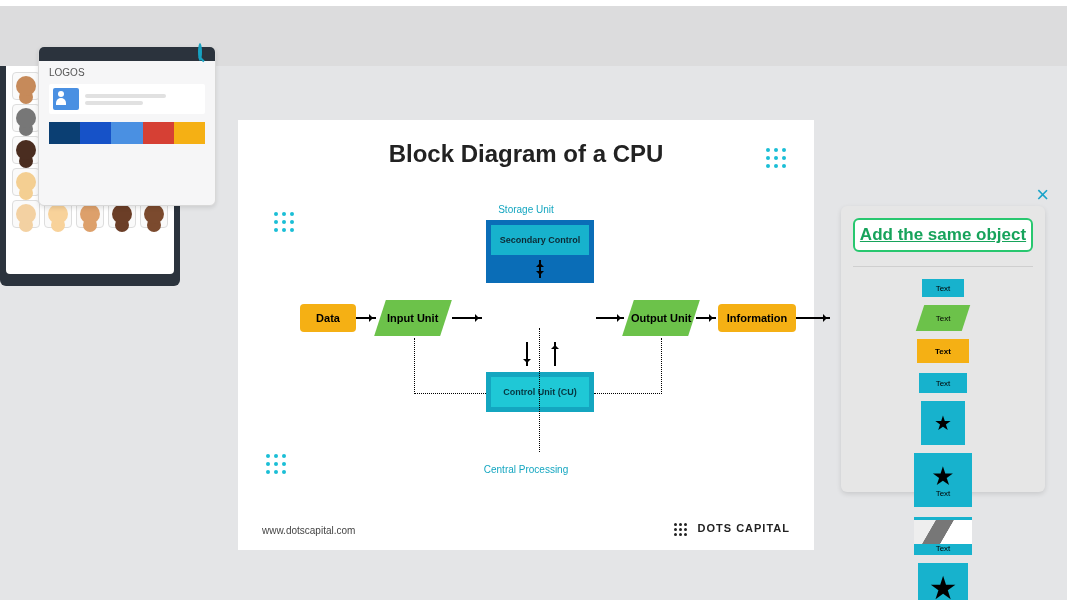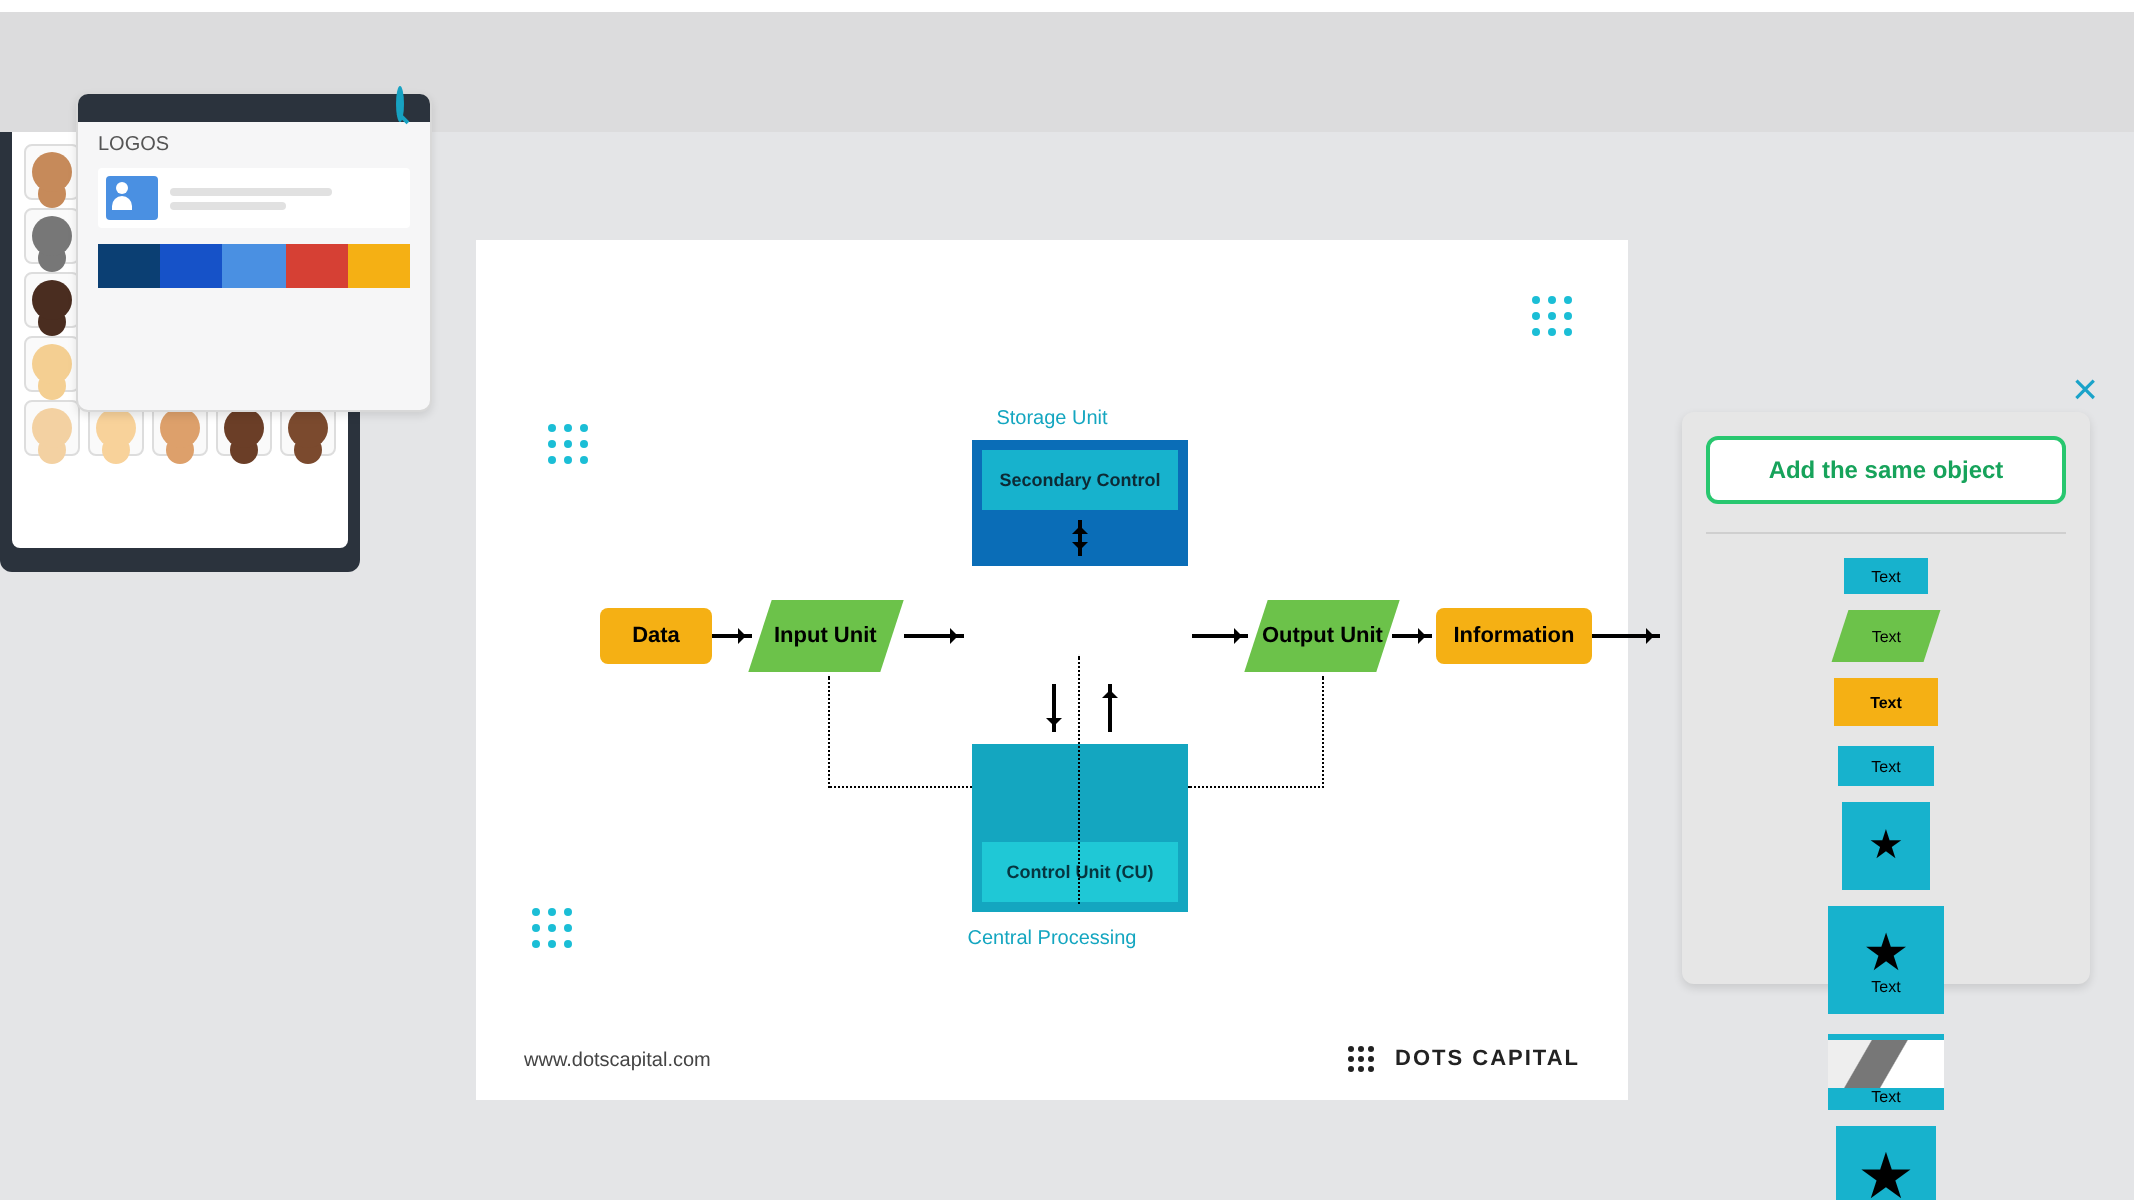--- a/index.html
+++ b/index.html
@@ -42,40 +42,40 @@
   .dots-grid span { width:4px; height:4px; background:#1bbed6; border-radius:50%;}
   .dots-1 { left:36px; top:92px; } .dots-2 { right:28px; top:28px; } .dots-3 { left:28px; bottom:76px; }
   .pill { position:absolute; background:#f5b014; border-radius:4px; display:flex; align-items:center; justify-content:center; font-size:11px; font-weight:600; height:28px; }
   .par { position:absolute; background:#6cc24a; display:flex; align-items:center; justify-content:center; font-size:11px; font-weight:600; height:36px; width:66px; transform:skewX(-18deg);}
   .par span { transform:skewX(18deg); text-align:center; line-height:1.1; }
   .storage-label { position:absolute; color:#14a6c0; font-size:10px; }
   .store-box { position:absolute; background:#0a6db7; padding:5px; }
   .store-cell { background:#17b2cd; color:#0d2a35; font-size:9px; font-weight:600; text-align:center; display:flex; align-items:center; justify-content:center; margin-bottom:5px; min-height:30px; }
   .store-cell:last-child { margin-bottom:0; }
   .cpu-box { position:absolute; background:#14a6c0; padding:5px; }
-  .cpu-cell { background:#1fc8d6; color:#063640; font-size:9px; font-weight:600; text-align:center; display:flex; align-items:center; justify-content:center; margin-bottom:5px; min-height:30px; padding:2px 4px;margin-top:44px;}
+  .cpu-cell { background:#1fc8d6; color:#063640; font-size:9px; font-weight:600; text-align:center; display:flex; align-items:center; justify-content:center; margin-bottom:5px; min-height:30px; padding:2px 4px;}
   .cpu-cell:last-child { margin-bottom:0; }
   .arrow { position:absolute; background:#000; }
   .arrow.h { height:2px; }
   .arrow.h::after { content:""; position:absolute; right:-1px; top:-3px; border:4px solid transparent; border-left-color:#000;}
   .arrow.v { width:2px; }
   .arrow.v.down::after { content:""; position:absolute; left:-3px; bottom:-1px; border:4px solid transparent; border-top-color:#000;}
   .arrow.v.up::after { content:""; position:absolute; left:-3px; top:-1px; border:4px solid transparent; border-bottom-color:#000;}
   .dblv { position:absolute; width:2px; background:#000;}
   .dblv::before{content:"";position:absolute;left:-3px;top:-1px;border:4px solid transparent;border-bottom-color:#000;}
   .dblv::after{content:"";position:absolute;left:-3px;bottom:-1px;border:4px solid transparent;border-top-color:#000;}
   .dotted { position:absolute; border:1px dotted #000; border-top:none; }
   .footer-url { position:absolute; left:24px; bottom:14px; font-size:10px; color:#444;}
   .footer-brand { position:absolute; right:24px; bottom:14px; font-size:11px; font-weight:800; letter-spacing:1px; color:#222;}
   .footer-brand .d { display:inline-grid; grid-template-columns:repeat(3,3px); gap:2px; margin-right:6px; vertical-align:middle;}
   .footer-brand .d span{width:3px;height:3px;background:#222;border-radius:50%;}
 
   
   .rpanel { position:absolute; right:22px; top:200px; width:204px; height:286px; background:#e6e6e6; border-radius:6px; padding:12px; box-shadow:0 2px 5px rgba(0,0,0,.12);}
-  .add-btn { border:2px solid #28c76f; color:#17a35b; background:#fff; border-radius:6px; width:100%; height:34px; font-size:12px; font-weight:700; margin-bottom:14px;}
+  .add-btn { border:2px solid #28c76f; color:#17a35b; background:#fff; border-radius:6px; width:100%; height:34px; font-size:17px; font-weight:700; margin-bottom:14px;text-decoration:underline;}
   .divider { height:1px; background:#cfcfcf; margin-bottom:12px;}
   .obj-row { display:flex; gap:8px; margin-bottom:10px; align-items:center;flex-direction:column;}
   .obj-row > div { display:flex; align-items:center; justify-content:center; font-size:8px; }
   .chip-blue { background:#17b2cd; width:42px; height:18px; }
   .chip-green { background:#6cc24a; width:46px; height:26px; transform:skewX(-18deg);}
   .chip-green span { transform:skewX(18deg);}
   .chip-yellow { background:#f5b014; width:52px; height:24px; font-weight:700;}
   .chip-star { background:#17b2cd; display:flex; flex-direction:column; align-items:center; justify-content:center;}
   .star { font-size:20px; line-height:1; }
   .chip-img { background:#17b2cd; width:58px; height:38px; flex-direction:column;}
@@ -192,20 +192,21 @@
             <div class="avatar" style="background: rgb(107, 62, 39); box-shadow: rgb(107, 62, 39) 0px 11px 0px -3px;"></div>
           </div>
           <div class="cell">
             <div class="avatar" style="background: rgb(123, 74, 46); box-shadow: rgb(123, 74, 46) 0px 11px 0px -3px;"></div>
           </div>
         </div>
     </div>
   </div>
 
   <div class="canvas">
+    <div class="title">Block Diagram of a CPU</div>
     <div class="dots-grid dots-1">
         <span></span>
         <span></span>
         <span></span>
         <span></span>
         <span></span>
         <span></span>
         <span></span>
         <span></span>
         <span></span>

